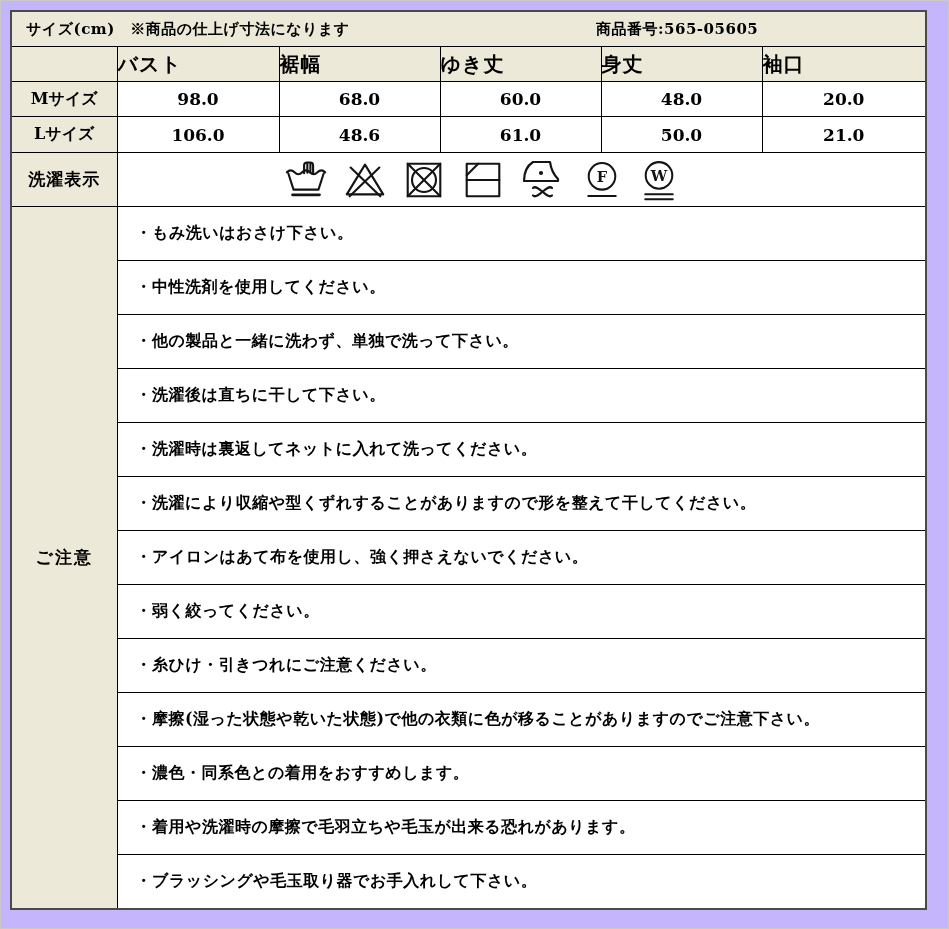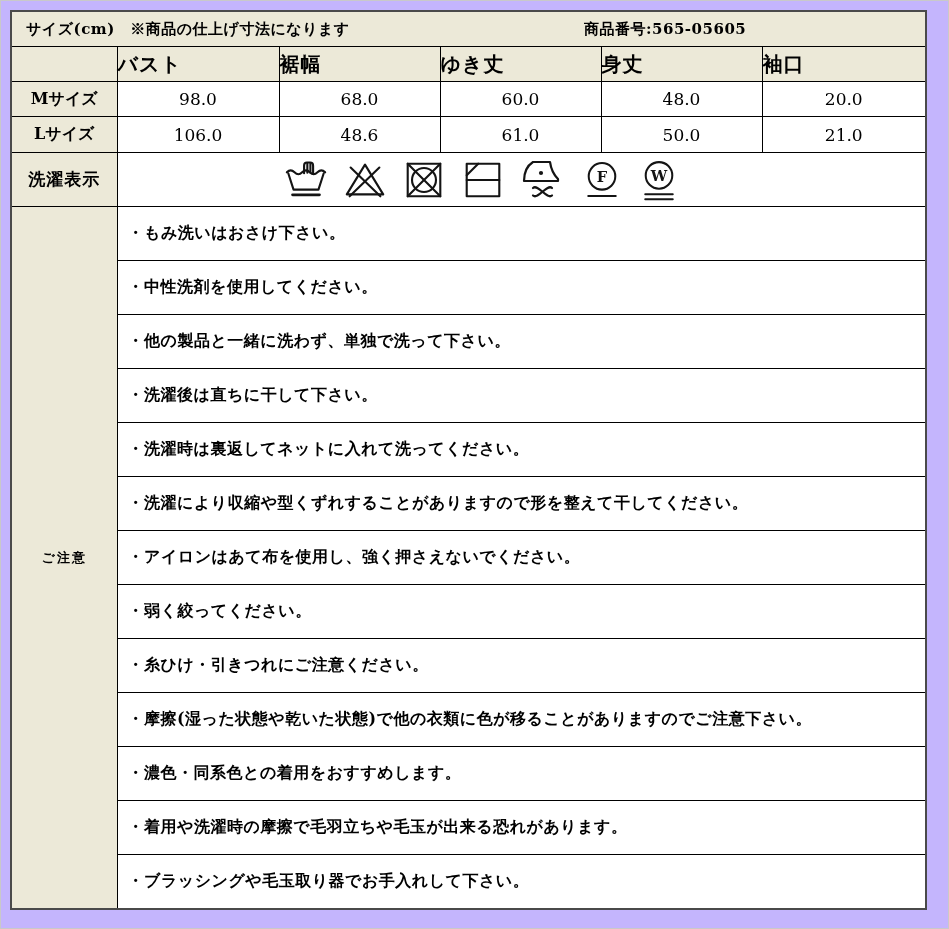--- a/index.html
+++ b/index.html
@@ -3,29 +3,29 @@
 <meta charset="utf-8">
 <style>
   html,body{margin:0;padding:0;background:#fff;}
   body{font-family:"DejaVu Serif","Liberation Serif",serif;color:#000;}
   .canvas{position:relative;width:947px;height:927px;border:1px solid #c9c9c9;background:#c4b5fd;overflow:hidden;}
   table.spec{border-collapse:collapse;position:absolute;left:9px;top:9px;table-layout:fixed;border:2px solid #4a4a4a;}
   td{border:1px solid #000;padding:0;font-weight:bold;vertical-align:middle;}
   .beige{background:#ECE9D8;}
   .toprow{height:34px;position:relative;font-size:15px;letter-spacing:0.5px;}
   .hleft{padding-left:14px;}
-  .hright{position:absolute;left:572px;top:50%;transform:translateY(-50%);text-align:center;}
+  .hright{position:absolute;left:584px;top:50%;transform:translateY(-50%);text-align:center;}
   .colhead{height:34px;text-align:left;font-size:20px;letter-spacing:1px;}
   .rowlabel{height:34px;text-align:center;font-size:16px;background:#ECE9D8;margin-top:35px;}
-  .val{height:34px;text-align:center;font-size:17px;background:#fff;font-weight:normal;}
+  .val{height:34px;text-align:center;font-size:17px;background:#fff;font-weight:bold;}
   .carelabel{text-align:center;font-size:17px;letter-spacing:1px;margin-top:8px;}
   .carecell{background:#fff;height:53px;}
   .symbols{display:flex;align-items:center;gap:13px;padding-left:165px;}
-  .notelabel{text-align:center;font-size:13px;letter-spacing:2px;}
-  .note{height:53px;background:#fff;text-align:left;font-size:16px;letter-spacing:0.5px;}
+  .notelabel{text-align:center;font-size:17px;letter-spacing:2px;}
+  .note{height:53px;background:#fff;text-align:left;font-size:16px;letter-spacing:0.5px;padding-left:8px;}
   .note span{display:block;padding-left:10px;}
   .cs{display:block;}
   .cs path,.cs rect,.cs circle,.cs line{fill:none;stroke:#141414;stroke-width:2.2;stroke-linecap:round;stroke-linejoin:round;}
   .cs .fill{fill:#141414;stroke:none;}
   .cs text{fill:#141414;stroke:none;font-family:"DejaVu Serif","Liberation Serif",serif;font-weight:bold;font-size:16px;}
 </style>
 </head>
 <body>
 
 <div class="canvas">

